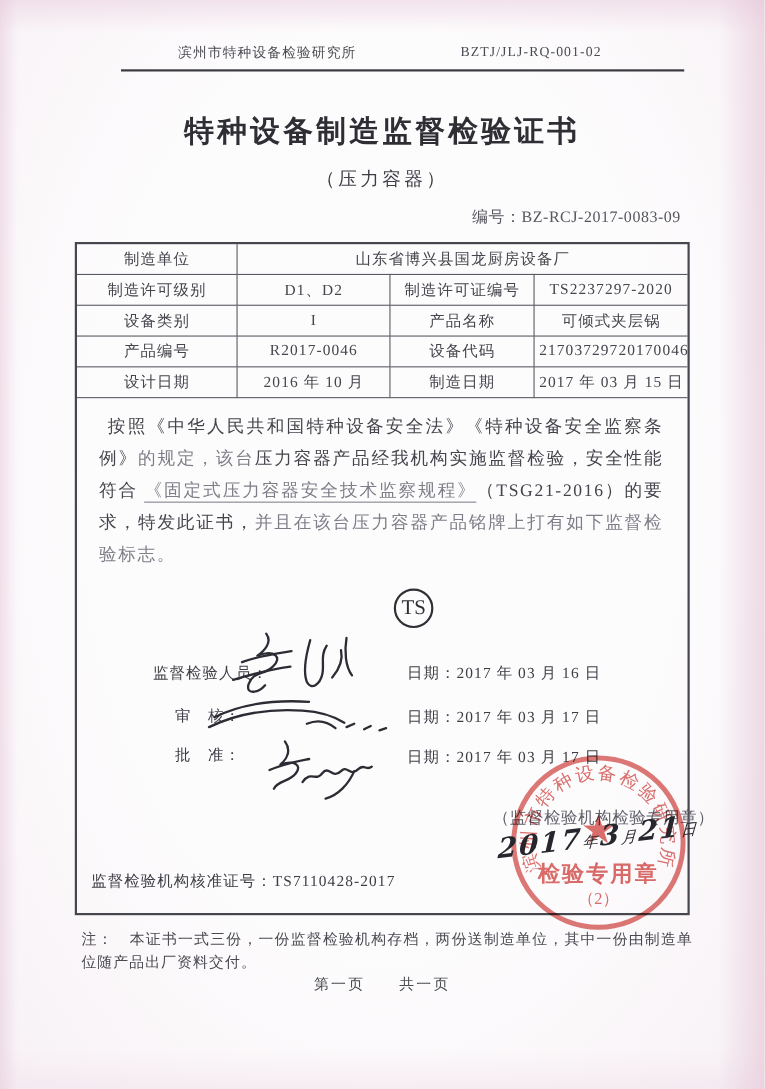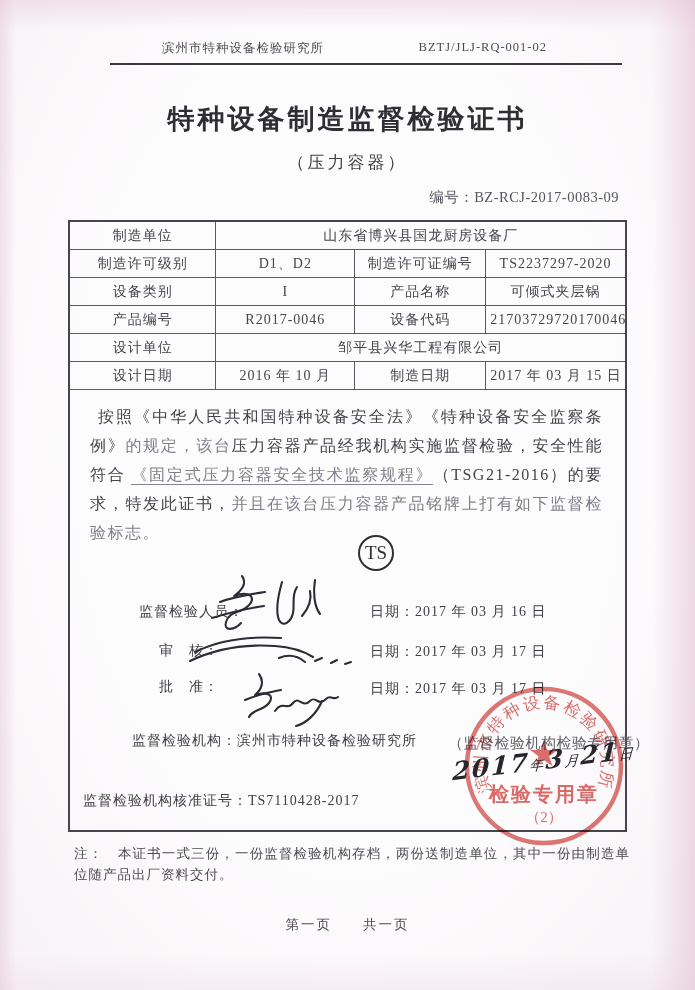--- a/index.html
+++ b/index.html
@@ -57,21 +57,21 @@
   .stamp{position:absolute;left:460px;top:682px;width:168px;height:168px;z-index:2;
          mix-blend-mode:multiply;opacity:.92;}
   .handwrite{position:absolute;left:452px;top:746px;z-index:3;color:#26262c;
          font-family:"DejaVu Serif", serif;font-style:italic;white-space:nowrap;
          transform:rotate(-7deg) skewX(-10deg);letter-spacing:2px;}
   .handwrite .num{font-size:25px;font-weight:bold;}
   .handwrite .cjk{font-size:14px;}
   
   .note{position:absolute;left:74px;top:843px;width:556px;font-size:13.5px;
         line-height:21px;color:#4a4a52;letter-spacing:1px;text-align:justify;}
-  .pagefoot{position:absolute;left:0;top:916px;width:100%;text-align:center;
+  .pagefoot{position:absolute;left:0;top:886px;width:100%;text-align:center;
         font-size:13.5px;letter-spacing:2px;color:#4a4a52;}
   .stamp text{fill:#d4524f;}
 </style>
 </head>
 <body>
 
 <div class="page">
 
   <div class="hdr">
     <span>滨州市特种设备检验研究所</span>
@@ -109,24 +109,20 @@
         <td class="lab">产品名称</td>
         <td class="val-light">可倾式夹层锅</td>
       </tr>
       <tr>
         <td class="lab">产品编号</td>
         <td>R2017-0046</td>
         <td class="lab">设备代码</td>
         <td class="val-mid">21703729720170046</td>
       </tr>
       <tr>
-        <td class="lab">设计单位</td>
-        <td colspan="3" class="val-mid">邹平县兴华工程有限公司</td>
-      </tr>
-      <tr>
         <td class="lab">设计日期</td>
         <td>2016 年 10 月</td>
         <td class="lab">制造日期</td>
         <td class="val-light">2017 年 03 月 15 日</td>
       </tr>
     </tbody>
       </table>
 
     <div class="stmt">
       <span>按照《中华人民共和国特种设备安全法》《特种设备安全监察条例》</span><span class="gray">的规定，该台</span><span>压力容器产品经我机构实施监督检验，安全性能符合</span> <span class="ulined">《固定式压力容器安全技术监察规程》</span><span>（TSG21-2016）的要求，特发此证书，</span><span class="gray">并且在该台压力容器产品铭牌上打有如下监督检验标志。</span>
@@ -161,23 +157,20 @@
       <path d="M94,30 C106,25 114,29 120,34"></path>
       <path d="M130,33 L137,30 M146,35 L152,32 M160,36 L166,34"></path>
     </svg>
     <svg class="sig-svg" style="left:155px;top:444px;" width="120" height="65" viewBox="0 0 120 65">
       <path d="M34,8 C40,16 36,24 30,29 C42,25 50,29 44,37 C38,45 28,43 24,51"></path>
       <path d="M20,34 C34,28 46,26 56,24"></path>
       <path d="M50,45 C58,34 62,45 68,37 C74,29 77,43 85,35 C91,29 93,41 101,33 C106,28 108,35 113,31"></path>
       <path d="M97,35 C92,47 82,57 71,60"></path>
     </svg>
 
-    <div class="orgrow">
-      <span>监督检验机构：</span><span>滨州市特种设备检验研究所</span>
-    </div>
     <div class="sealnote">（监督检验机构检验专用章）</div>
     <div class="apprrow">
       <span>监督检验机构核准证号：</span><span>TS7110428-2017</span>
     </div>
   </div>
 
   <svg class="stamp" viewBox="0 0 168 168">
     <circle cx="84" cy="84" r="77" fill="none" stroke="#d4524f" stroke-width="4.5" opacity="0.85"></circle>
     <defs>
       <path id="ringPath" d="M 31.4,108.5 A 58,58 0 1 1 136.6,108.5"></path>

